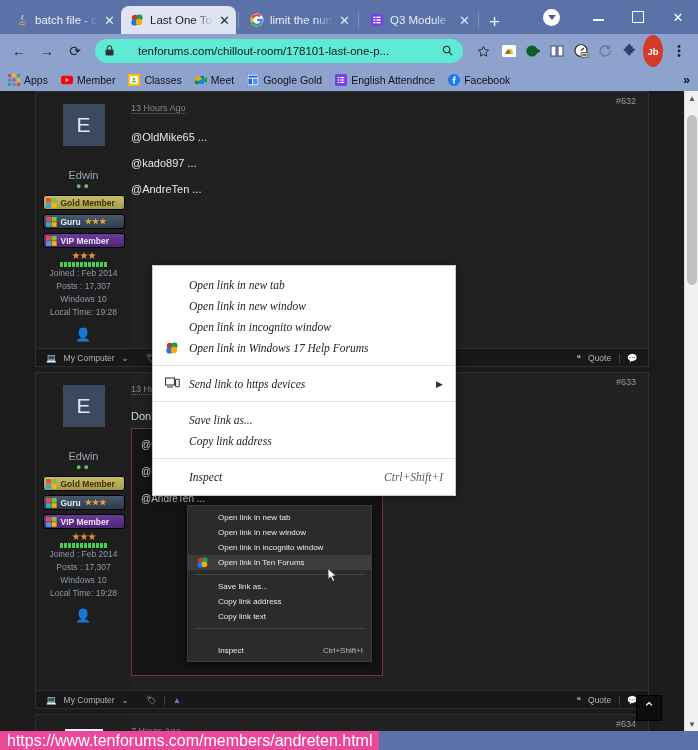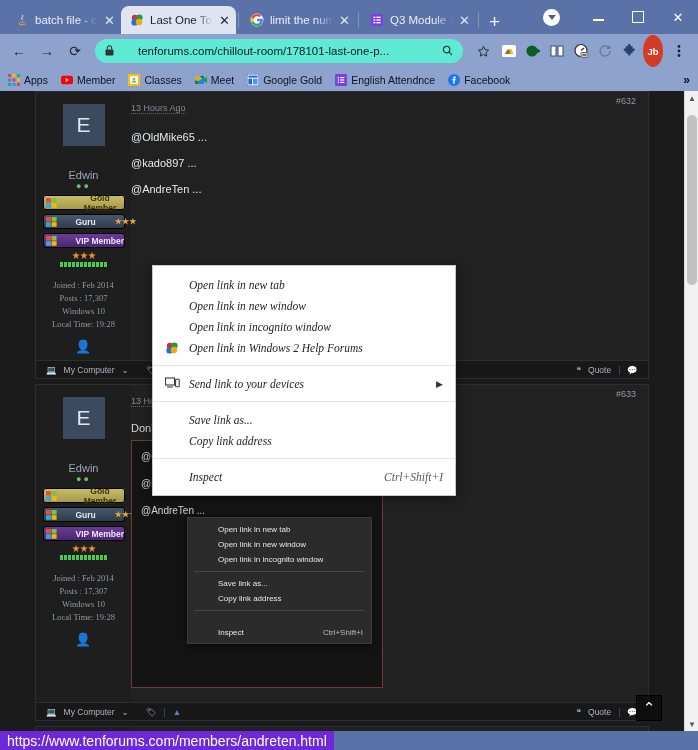--- a/index.html
+++ b/index.html
@@ -73,29 +73,29 @@
   
   .post{ margin:0 35px 0 35px; background:#212121; border:1px solid #2e2e2e; position:relative; }
   .post-body{ display:flex; }
   .post-side{ width:95px; flex:0 0 95px; padding:12px 4px 6px; text-align:center; background:#1e1e1e; }
   .post-main{ flex:1; padding:5px 14px 8px 0; position:relative; }
 
   .av{ width:42px;height:42px;margin:0 auto;background:#3b4a5e;color:#dfe6ef;display:flex;align-items:center;justify-content:center;font-size:21px;}
   .uname{ color:#9aa6b5;font-size:11px;margin-top:23px;}
   .dots{ color:#66c06a; font-size:9px; letter-spacing:2px; }
   .badge{ margin:4px auto 0; width:82px;height:15px;border-radius:3px;display:flex;align-items:center;
-          font-size:8.5px;font-weight:bold;gap:19px;padding-left:3px; box-shadow:0 0 0 1px #000 inset;}
+          font-size:8.5px;font-weight:bold;gap:4px;padding-left:3px; box-shadow:0 0 0 1px #000 inset;}
   .badge .winlogo{width:11px;height:10px;flex:0 0 11px;border-radius:1px;}
   .badge.gold{background:linear-gradient(#c9c06a,#a3984a);color:#3c3506;}
   .badge.guru{background:linear-gradient(#4a5b70,#2c3948);color:#dfe8f2;}
   .badge.vip{background:linear-gradient(#6c3d9a,#4a2470);color:#efe2ff;}
   .stars{color:#e8a33d;font-size:8px;}
   .bigstars{color:#e8903d;font-size:10px;letter-spacing:-1px;margin-top:2px;}
   .greenbar{width:48px;height:5px;margin:1px auto 0;background:repeating-linear-gradient(90deg,#3fd24a 0 3px,#111 3px 4px);}
-  .meta{ color:#8d9aa9;font-size:8.5px;line-height:13px;margin-top:12px;font-family:Liberation Serif, serif; }
+  .meta{ color:#8d9aa9;font-size:8.5px;line-height:13px;margin-top:0; }
   .onlineicon{ color:#4fc04f;font-size:13px;margin-top:8px; }
 
   .ts{ color:#7c8795;font-size:9px;border-bottom:1px dotted #5a636e; display:inline-block; }
   .pnum{ position:absolute;right:12px;top:4px;color:#8d9aa9;font-size:9px;}
   .ptext{ color:#cfd6de;font-size:11px;margin-top:16px; }
   .ptext p{ margin-bottom:14px; }
   .mention{ color:#e2e8ee; }
 
   .post-foot{ display:flex;align-items:center;height:18px;padding:0 10px;border-top:1px solid #2e2e2e;
               background:#181818;font-size:8.5px;color:#aab4c0; gap:7px;}
@@ -135,22 +135,22 @@
   .vsb{ position:absolute;right:0;top:91px;width:14px;height:640px;background:#f1f1f1;border-left:1px solid #dadada;}
   .vsb .thumb{ position:absolute;top:24px;left:2px;width:10px;height:170px;background:#c1c1c1;border-radius:5px;}
   .vsb .ar{ position:absolute;left:0;width:14px;height:14px;display:flex;align-items:center;justify-content:center;font-size:8px;color:#555;}
   .vsb .ar.up{top:0;} .vsb .ar.dn{bottom:0;}
 
   
   .totop{ position:absolute;right:22px;bottom:10px;width:26px;height:26px;background:#0e0e0e;
           display:flex;align-items:center;justify-content:center;color:#fff;font-size:15px;border:1px solid #000;}
 
   
-  .statusurl{ position:absolute;left:0;bottom:0;height:19px;background:#6d28d9;color:#fff;
-              font-size:14px;display:flex;align-items:center;padding:0 7px;white-space:nowrap;}
+  .statusurl{ position:absolute;left:0;bottom:0;height:19px;background:#ec4899;color:#fff;
+              font-size:16px;display:flex;align-items:center;padding:0 7px;white-space:nowrap;}
   .av-img{ width:38px;height:58px;background:#f2f2f2;margin:0 auto;position:relative;overflow:hidden;}
 </style>
 </head>
 <body>
 
 <div class="chrome">
 
   <div class="tabstrip">
 
     <div class="tab">
@@ -520,26 +520,45 @@
               <div class="ctx-dark">
                 <div class="ci">
                   <span>Open link in new tab</span>
                 </div>
                 <div class="ci">
                   <span>Open link in new window</span>
                 </div>
                 <div class="ci">
                   <span>Open link in incognito window</span>
                 </div>
+                <div class="ci hl">
+                  <span class="tf-logo">
+                    <svg width="13" height="13" viewBox="0 0 14 14">
+                        <circle cx="5" cy="5" r="3.2" fill="#d93025"></circle>
+                        <circle cx="9.4" cy="4.6" r="3.2" fill="#1a9e4b"></circle>
+                        <circle cx="4.6" cy="9.4" r="3.2" fill="#1a73e8"></circle>
+                        <circle cx="9" cy="9" r="3.2" fill="#f9ab00"></circle>
+                      </svg>
+                  </span>
+                  <span>Open link in Ten Forums</span>
+                  <span class="cursor">
+                    <svg width="11" height="15" viewBox="0 0 11 15">
+                        <path d="M0.8 0.6l8.4 7.2-3.6.3 2 4.5-1.8.8-2-4.5-2.6 2.4z" fill="#fff" stroke="#222" stroke-width=".8"></path>
+                      </svg>
+                  </span>
+                </div>
                 <div class="cdiv"></div>
                 <div class="ci">
                   <span>Save link as...</span>
                 </div>
                 <div class="ci">
                   <span>Copy link address</span>
+                </div>
+                <div class="ci">
+                  <span>Copy link text</span>
                 </div>
                 <div class="cdiv"></div>
                 <div class="gap"></div>
                 <div class="ci">
                   <span>Inspect</span>
                   <span class="shk">Ctrl+Shift+I</span>
                 </div>
               </div>
             </div>
           </div>
@@ -593,32 +612,32 @@
         </div>
         <div class="li" style="position:relative">
           <span class="lico">
             <svg width="14" height="14" viewBox="0 0 14 14">
                 <circle cx="5" cy="5" r="3.2" fill="#d93025"></circle>
                 <circle cx="9.4" cy="4.6" r="3.2" fill="#1a9e4b"></circle>
                 <circle cx="4.6" cy="9.4" r="3.2" fill="#1a73e8"></circle>
                 <circle cx="9" cy="9" r="3.2" fill="#f9ab00"></circle>
               </svg>
           </span>
-          <span>Open link in Windows 2 Help Forums</span>
+          <span>Open link in Windows 17 Help Forums</span>
         </div>
         <div class="ldiv"></div>
         <div class="li" style="position:relative">
           <span class="lico">
             <svg width="15" height="12" viewBox="0 0 15 12">
                 <rect x="0.5" y="1" width="9" height="7" fill="none" stroke="#3a3a3a" stroke-width="1.1"></rect>
                 <rect x="10.6" y="2.2" width="3.6" height="7.6" rx=".6" fill="none" stroke="#3a3a3a" stroke-width="1.1"></rect>
                 <line x1="2" y1="10" x2="8" y2="10" stroke="#3a3a3a" stroke-width="1.1"></line>
               </svg>
           </span>
-          <span>Send link to your devices</span>
+          <span>Send link to https devices</span>
           <span class="arrow">▶</span>
         </div>
         <div class="ldiv"></div>
         <div class="li">
           <span>Save link as...</span>
         </div>
         <div class="li">
           <span>Copy link address</span>
         </div>
         <div class="ldiv"></div>

